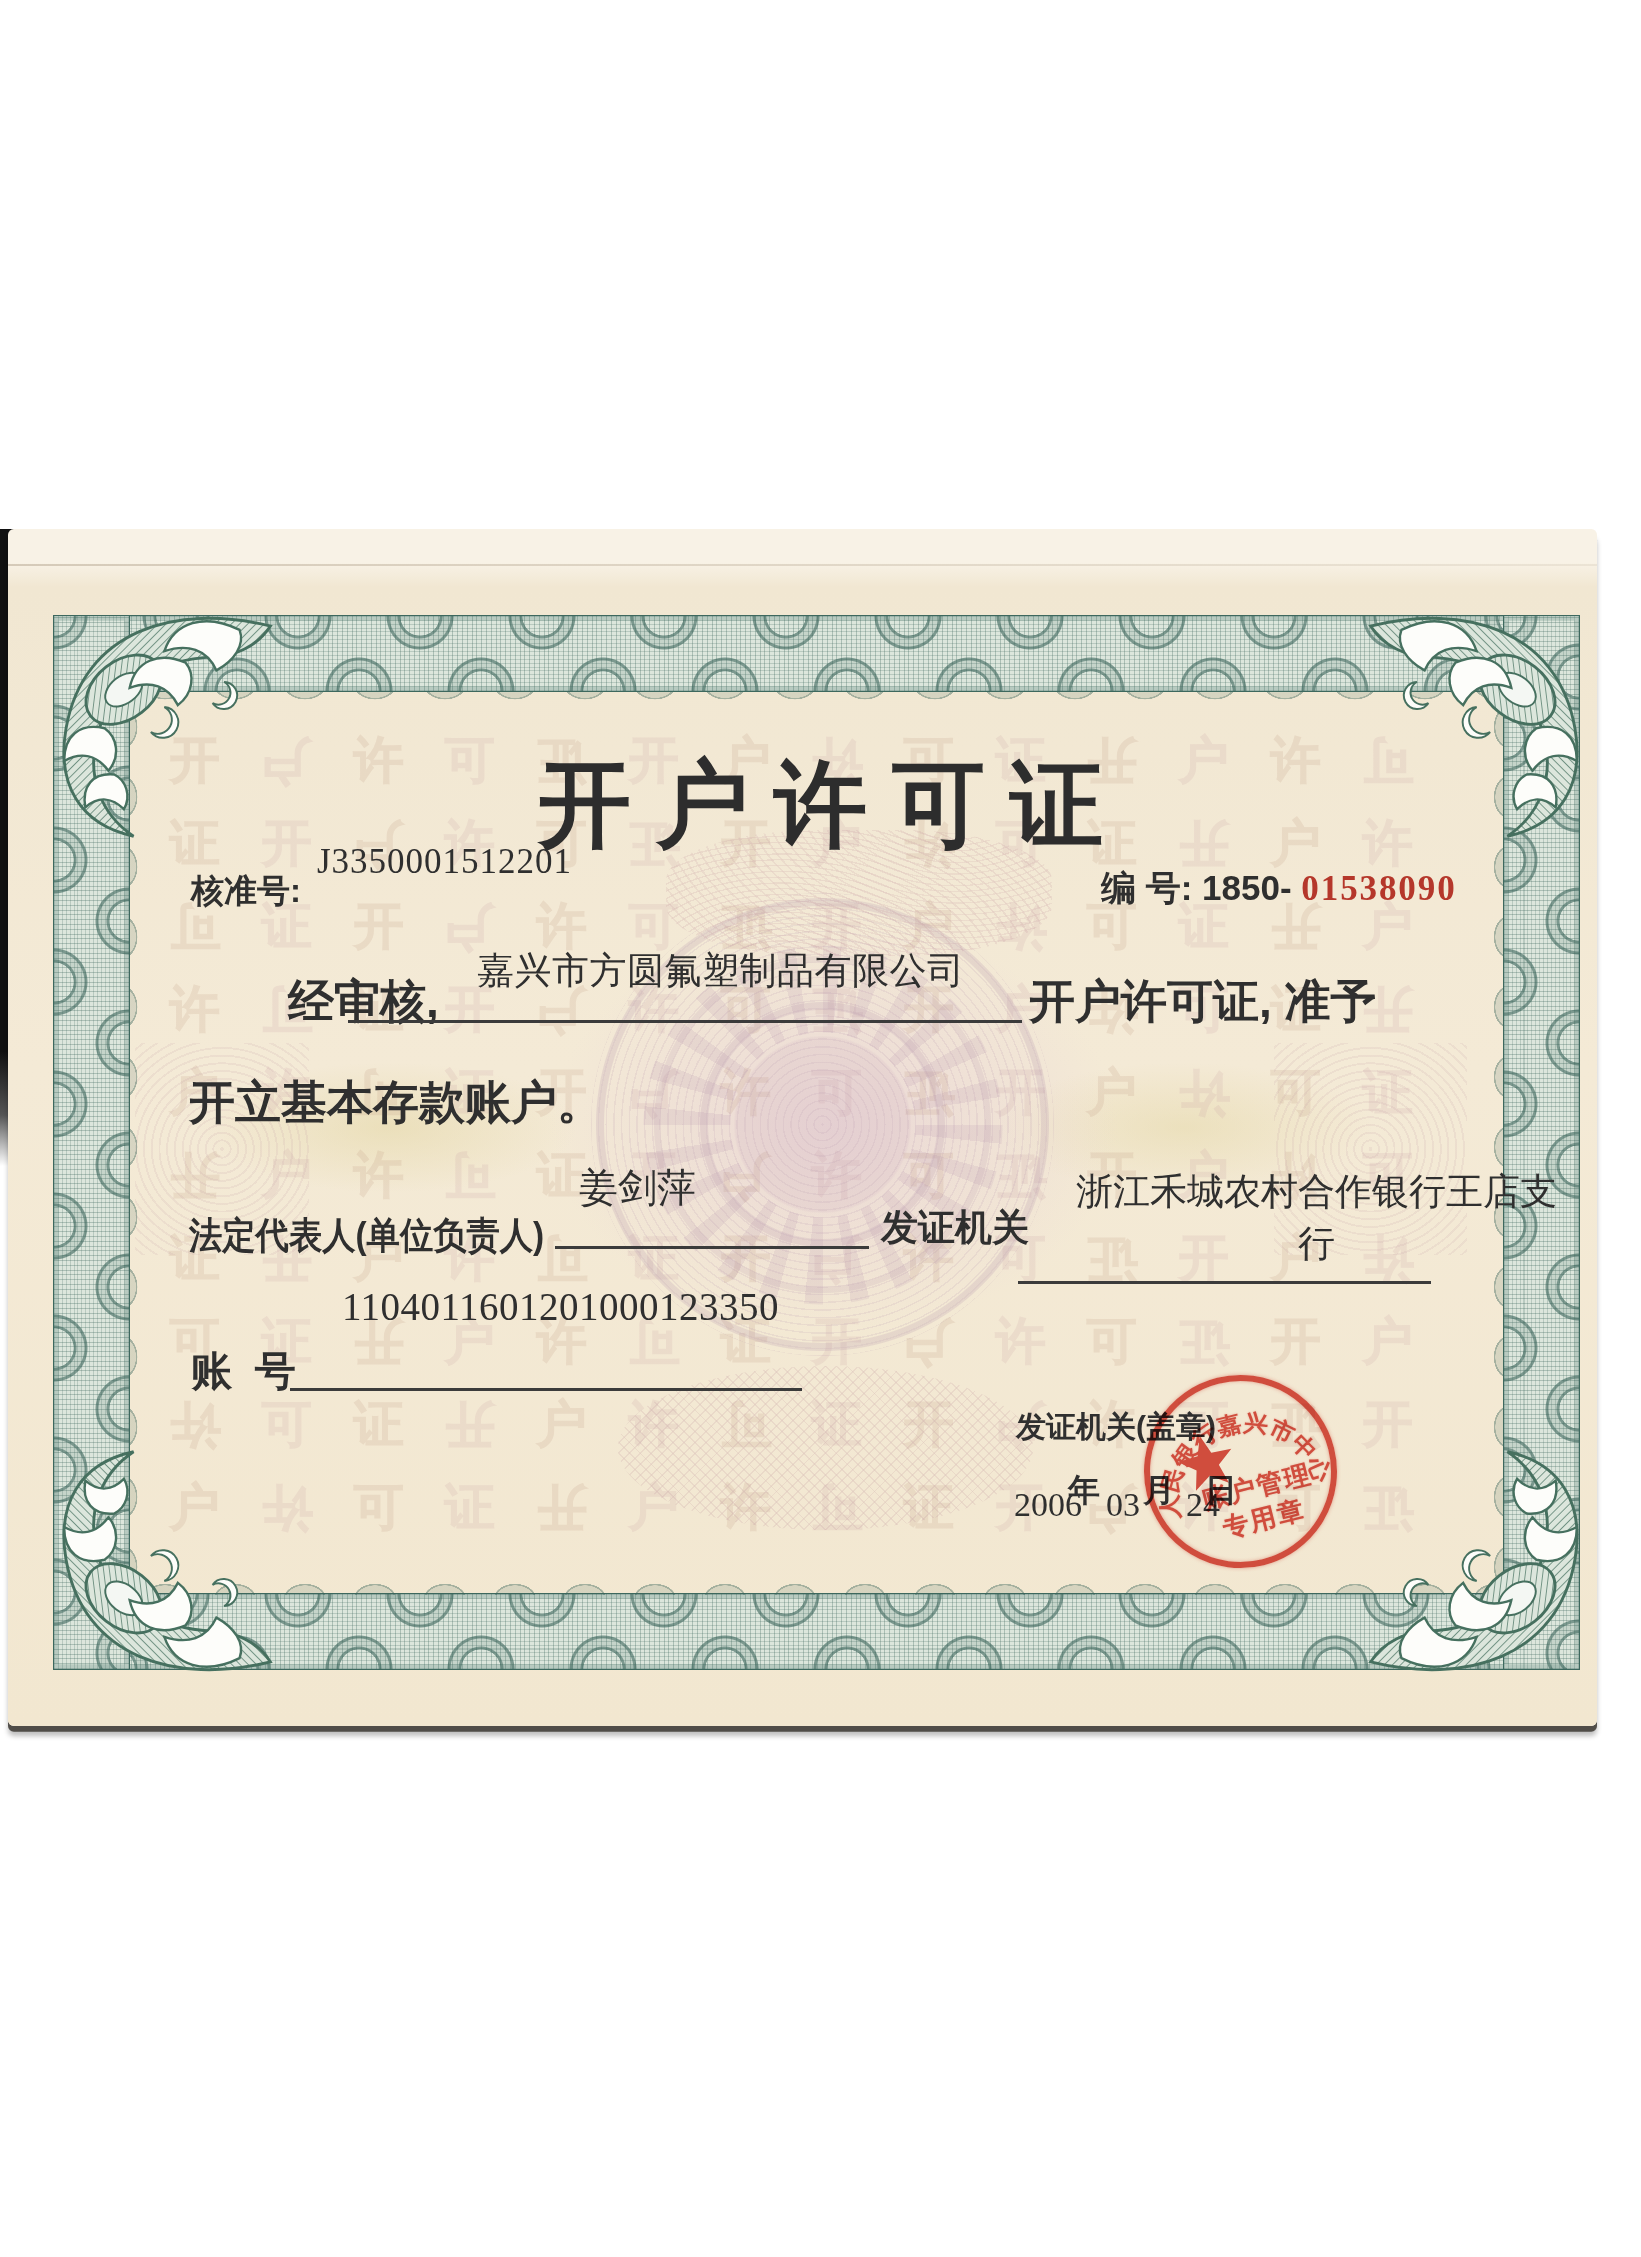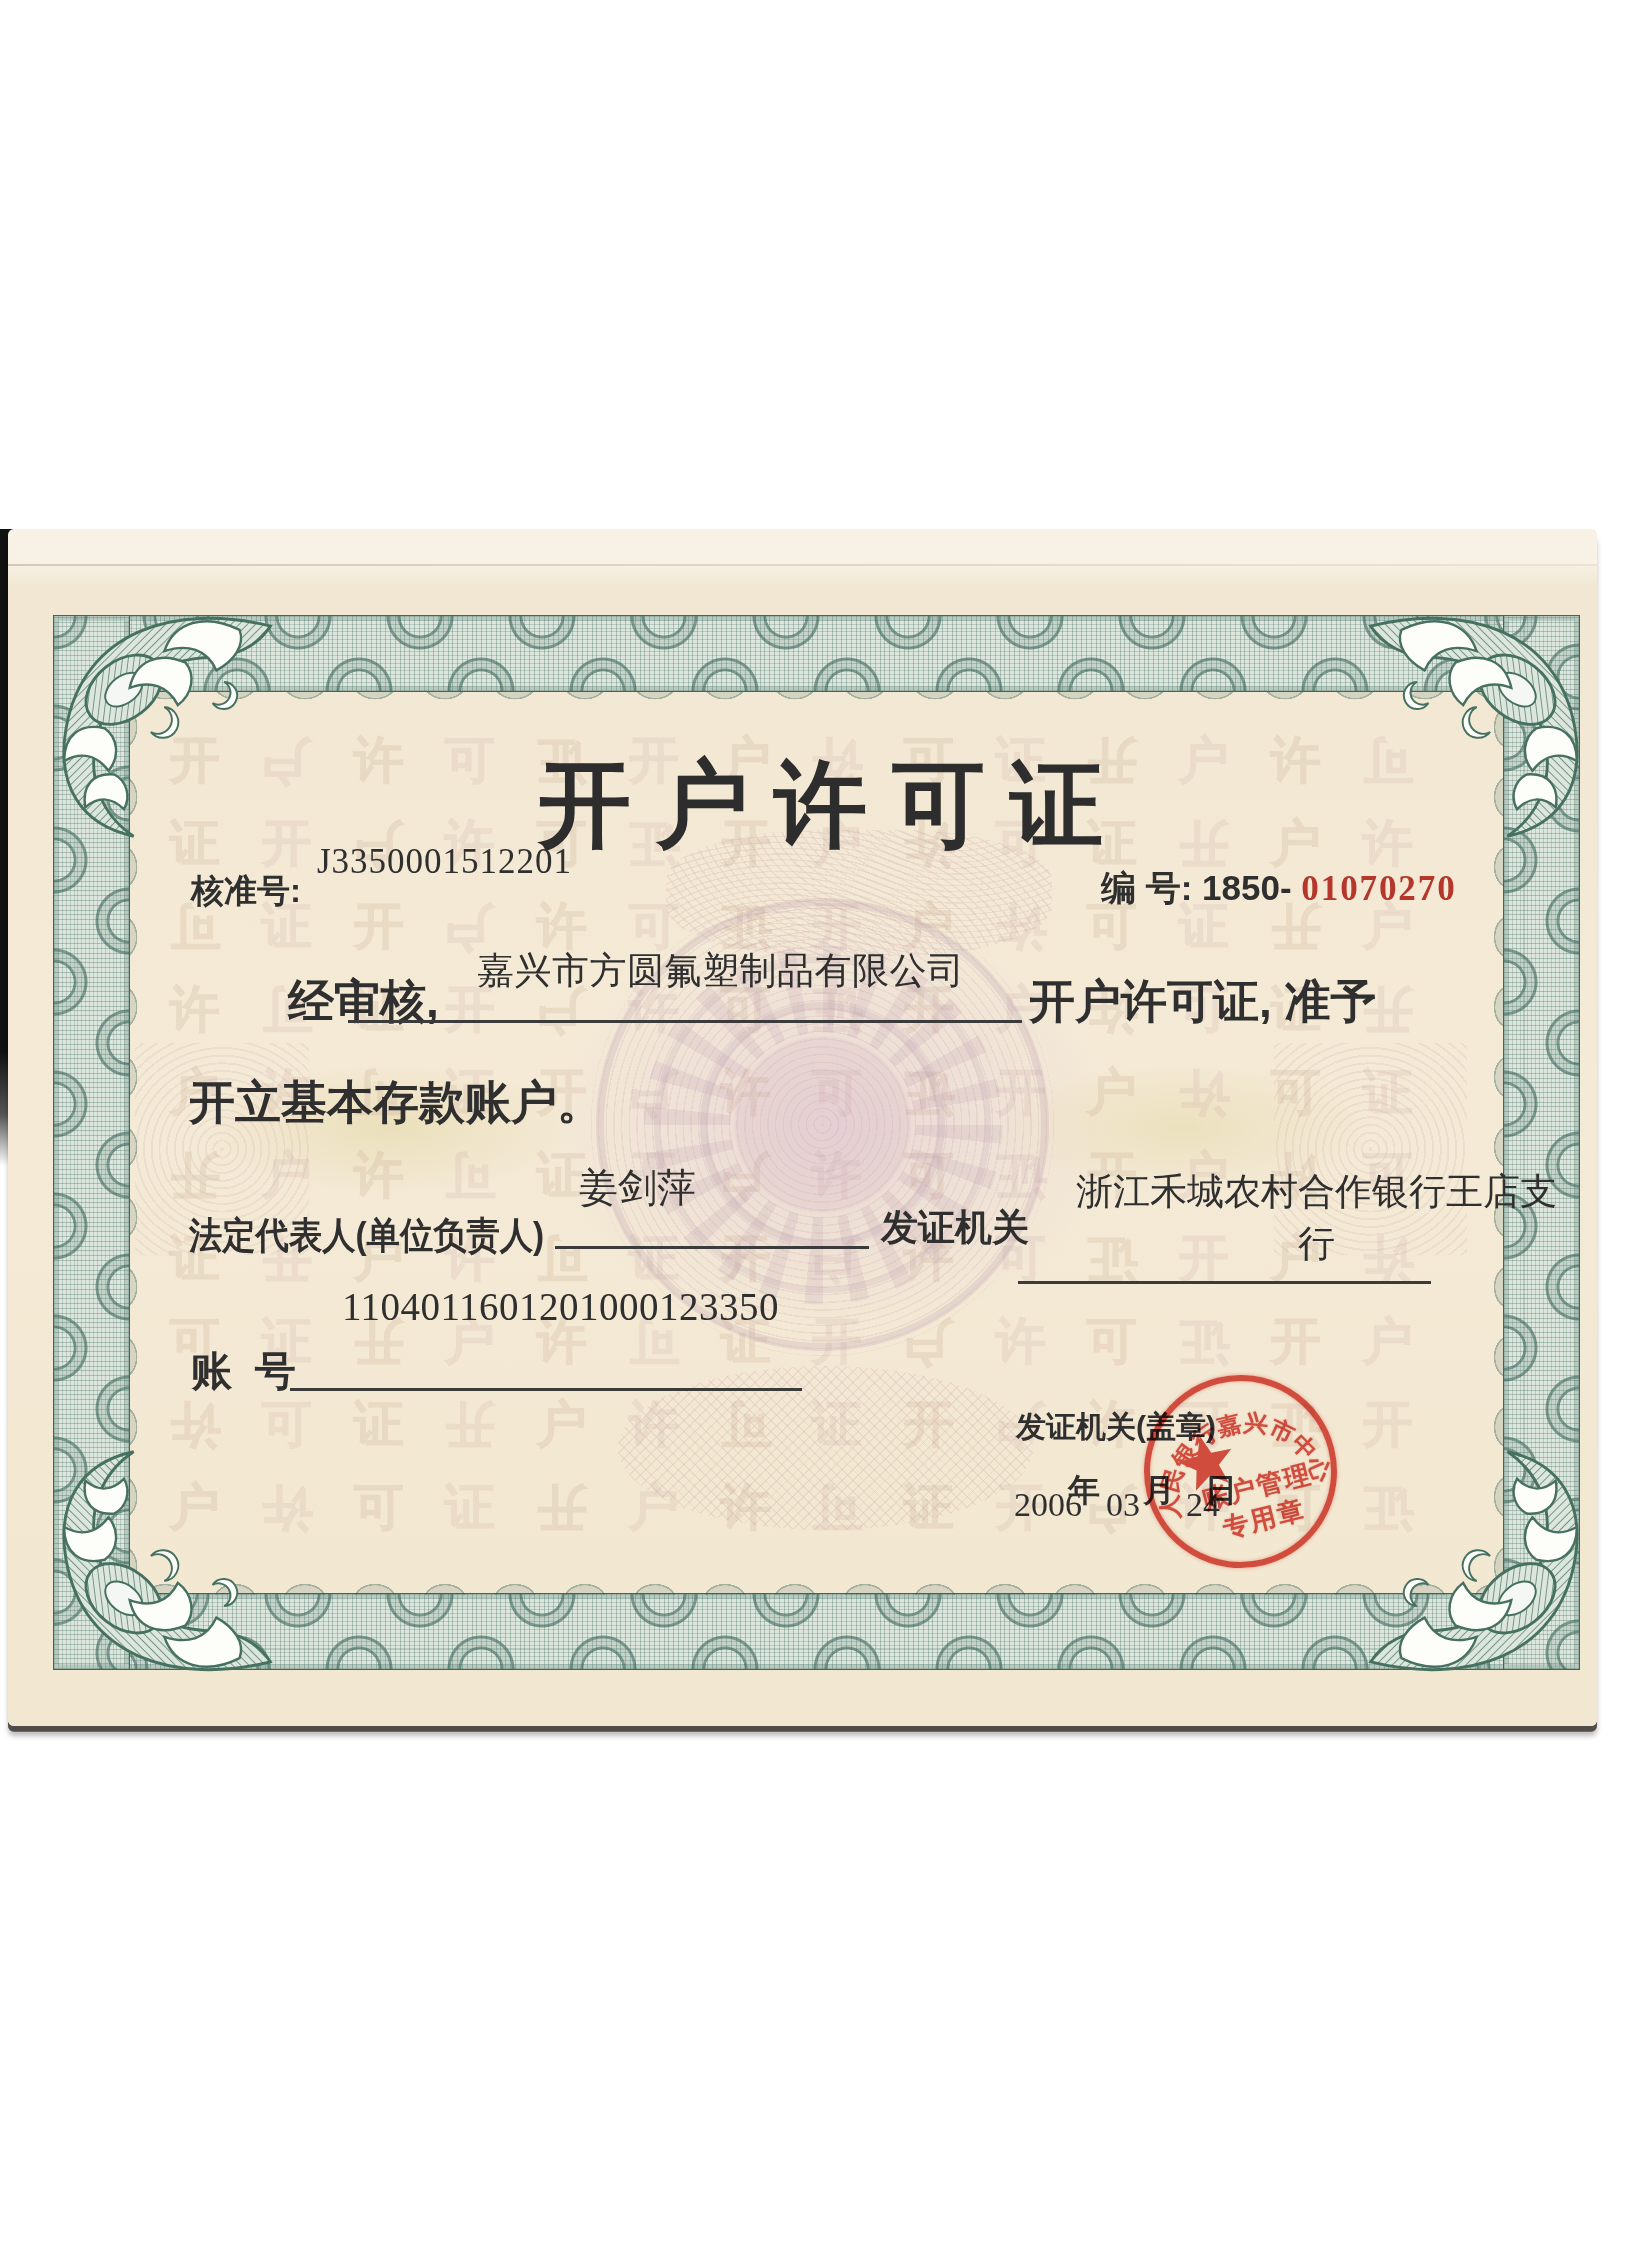--- a/index.html
+++ b/index.html
@@ -336,21 +336,21 @@
   </svg>
 <svg class="abs corner br" viewBox="0 0 250 250" width="241" height="241">
     <use href="#flourish"></use>
   </svg>
 
 <div class="t doc-title">开户许可证</div>
 
 <div class="t lbl approval-label">核准号:</div>
 <div class="t val approval-value">J3350001512201</div>
 
-<div class="t serial"><span class="lbl">编 号: </span><span class="lbl">1850- </span><span class="red">01070270</span></div>
+<div class="t serial"><span class="lbl">编 号: </span><span class="lbl">1850- </span><span class="red">01538090</span></div>
 
 <div class="t lbl review-prefix">经审核,</div>
 <div class="t val company">嘉兴市方圆氟塑制品有限公司</div>
 <div class="rule rule-review"></div>
 <div class="t lbl review-suffix">开户许可证, 准予</div>
 <div class="t lbl review-line2">开立基本存款账户。</div>
 
 <div class="t lbl legalrep-label">法定代表人(单位负责人)</div>
 <div class="t val legalrep-name">姜剑萍</div>
 <div class="rule rule-legalrep"></div>

